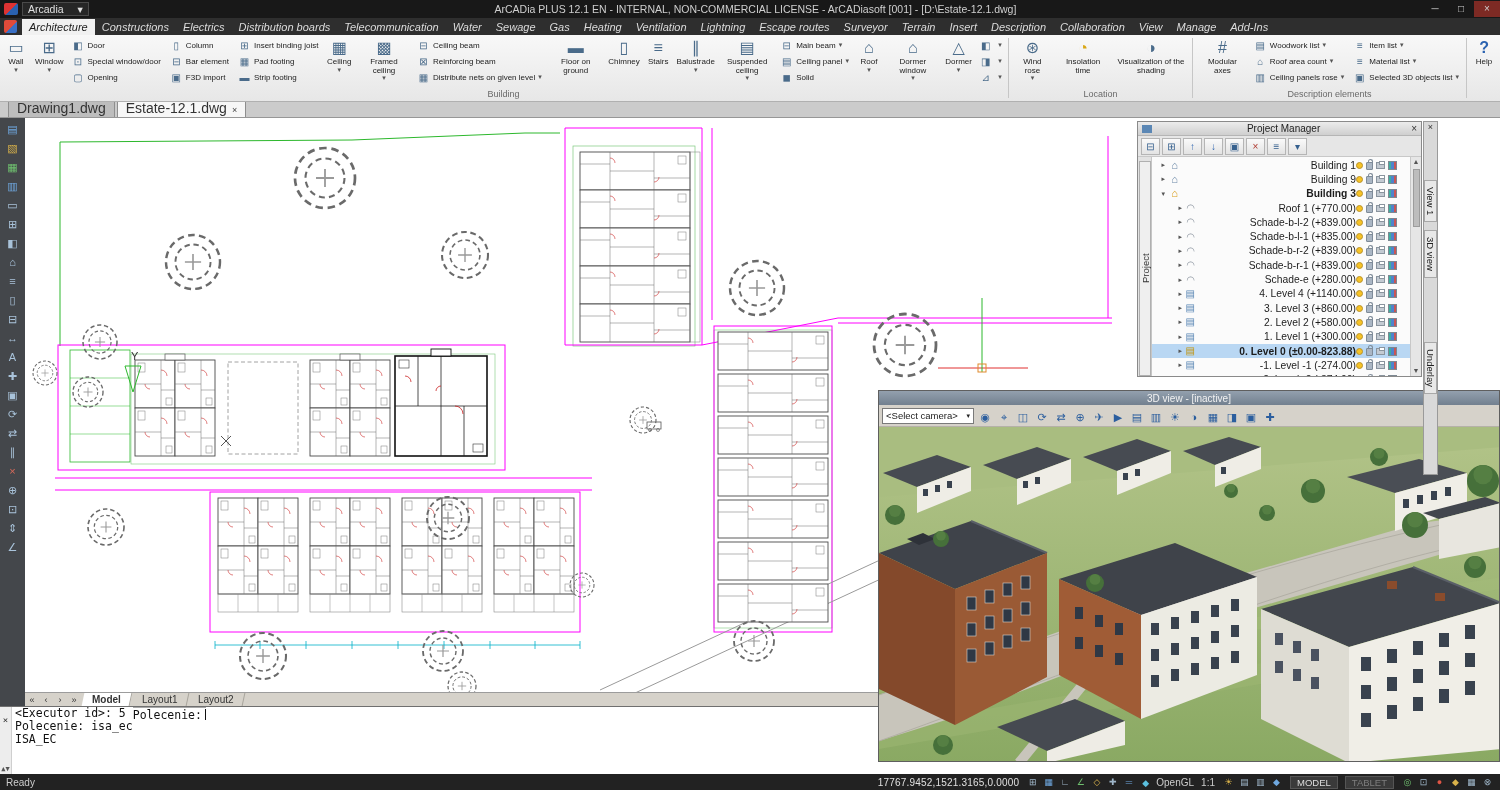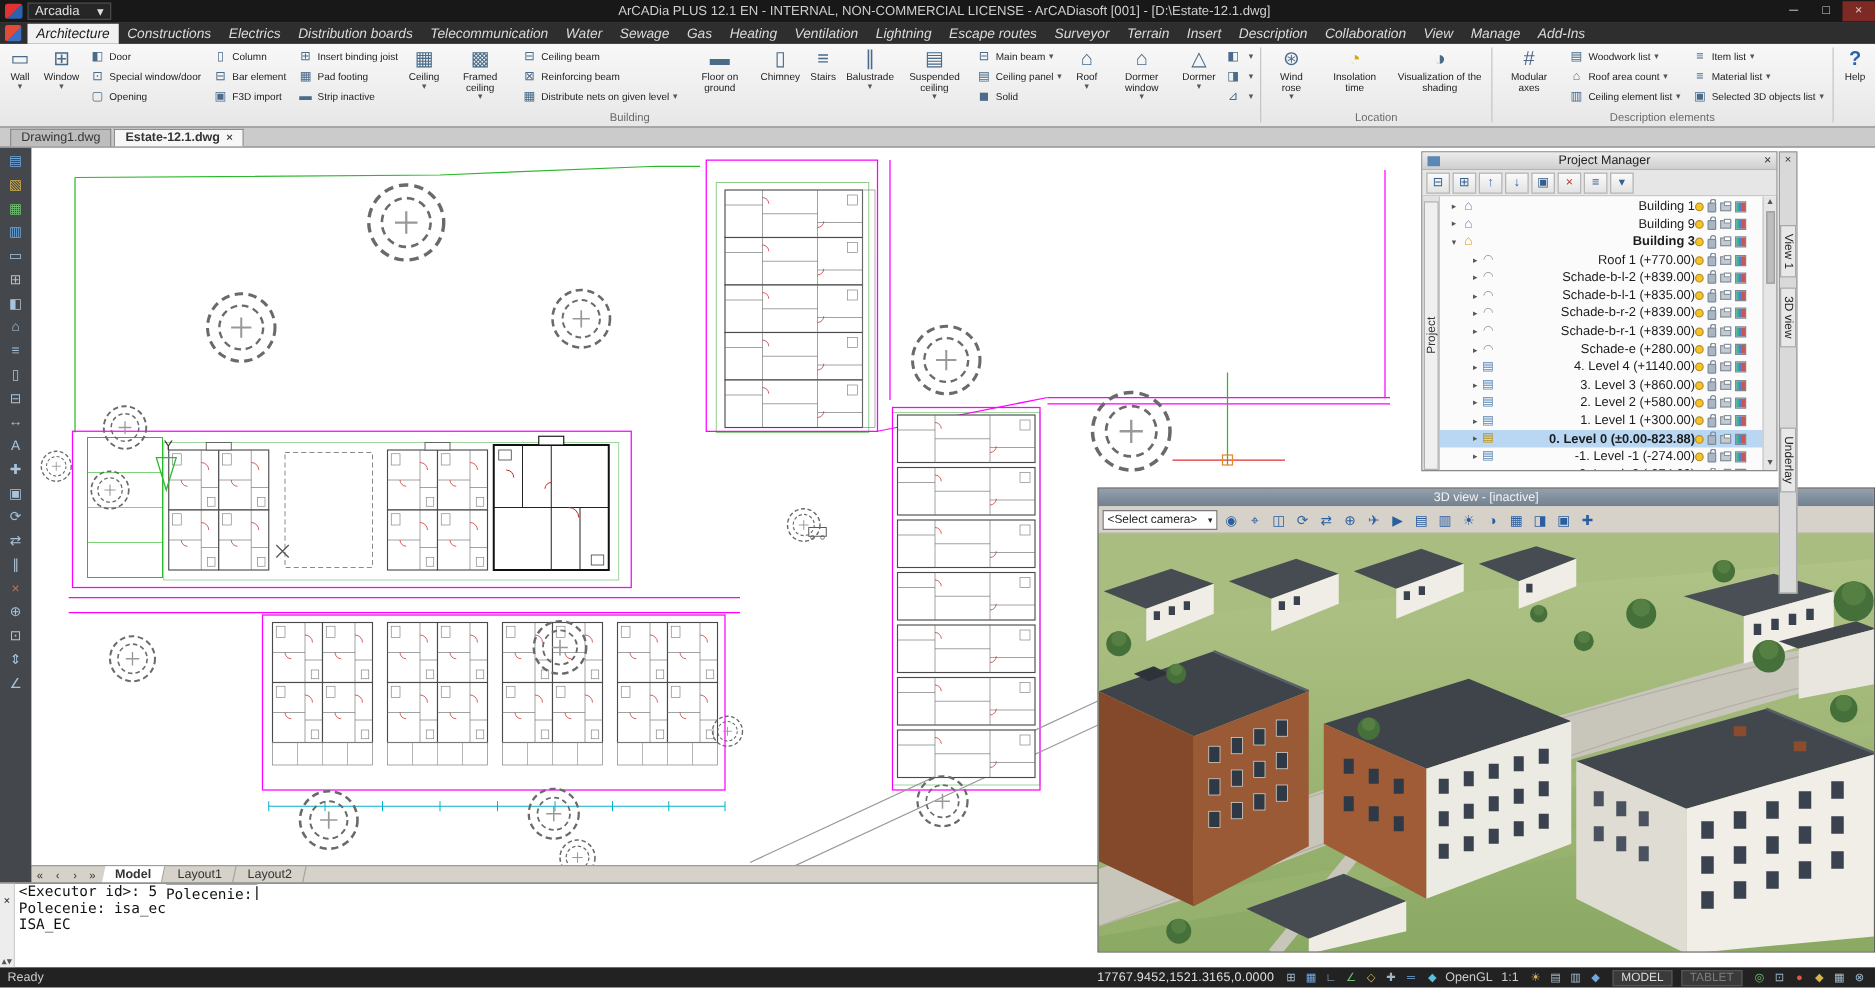--- a/index.html
+++ b/index.html
@@ -44,22 +44,22 @@
   .rcol { display:flex; flex-direction:column; padding-top:1px; }
   .rsmall { display:flex; align-items:center; height:16px; padding:0 4px 0 3px; font-size:8px; color:#222; white-space:nowrap; border:1px solid transparent; }
   .rsmall .ricS { width:13px; font-size:10px; color:#4a6b8a; margin-right:3px; text-align:center; }
   .rsmall .dds { display:none; font-size:7px; color:#555; margin-left:3px; }
   .rsmall.hasdd .dds { display:inline; }
   .dds::before { content:"▾"; }
   .rcol.tiny .rsmall { padding:0 3px; }
 
   
   #doctabs { position:absolute; left:0; top:102px; width:1500px; height:16px; background:#cbcbcb; border-bottom:1px solid #979797; display:flex; align-items:flex-end; padding-left:8px; z-index:57; }
-  .dtab { font-size:10px; padding:1px 8px 1px; margin-right:2px; background:#bdbdbd; border:1px solid #8e8e8e; border-bottom:none; color:#333; display:flex; align-items:center; gap:5px; }
-  .dtab.active { background:#f7f7f7; font-weight:bold; }
+  .dtab { font-size:14px; padding:1px 8px 1px; margin-right:2px; background:#bdbdbd; border:1px solid #8e8e8e; border-bottom:none; color:#333; display:flex; align-items:center; gap:5px; }
+  .dtab.active { background:#f7f7f7; font-weight:normal; }
   .dtab .dx::before { content:"×"; font-size:9px; color:#444; }
 
   
   #lefttoolbar { position:absolute; left:0; top:118px; width:25px; height:588px; background:#44474b; display:flex; flex-direction:column; align-items:center; padding-top:2px; gap:1px; z-index:5; }
   .ltool { width:19px; height:18px; font-size:11px; line-height:18px; text-align:center; color:#a9c3da; }
   .ltool.c-blue { color:#6fa8e0; } .ltool.c-green { color:#6fc06f; } .ltool.c-yellow { color:#d9b24a; } .ltool.c-red { color:#d96a5a; }
 
   
   #drawing { position:absolute; left:25px; top:118px; width:1475px; height:574px; background:#ffffff; z-index:1; overflow:hidden; }
   #modeltabs { position:absolute; left:25px; top:692px; width:1475px; height:14px; background:#d6d2ca; border-top:1px solid #9c9c9c; display:flex; align-items:center; font-size:10px; z-index:2; }
@@ -244,21 +244,21 @@
           <span>Insert binding joist</span>
 
         </div>
           <div class="rsmall">
           <span class="ricS">▦</span>
           <span>Pad footing</span>
 
         </div>
           <div class="rsmall">
           <span class="ricS">▬</span>
-          <span>Strip inactive</span>
+          <span>Strip footing</span>
 
         </div>
         </div>
       <div class="rseg">
           <div class="rbig hasdd">
           <span class="ric">▦</span>
           <span class="rlb">Ceiling</span>
           <span class="ddb"></span>
         </div>
           <div class="rbig hasdd">
@@ -401,21 +401,21 @@
           <span>Woodwork list</span>
           <span class="dds"></span>
         </div>
           <div class="rsmall hasdd">
           <span class="ricS">⌂</span>
           <span>Roof area count</span>
           <span class="dds"></span>
         </div>
           <div class="rsmall hasdd">
           <span class="ricS">▥</span>
-          <span>Ceiling element list</span>
+          <span>Ceiling panels rose</span>
           <span class="dds"></span>
         </div>
         </div>
       <div class="rcol">
           <div class="rsmall hasdd">
           <span class="ricS">≡</span>
           <span>Item list</span>
           <span class="dds"></span>
         </div>
           <div class="rsmall hasdd">

